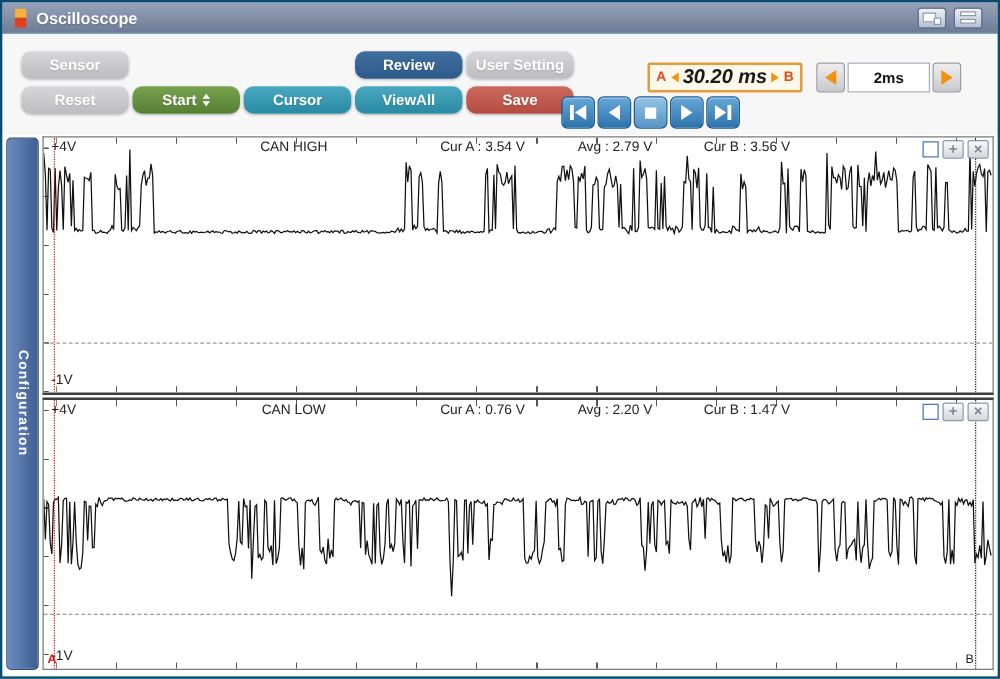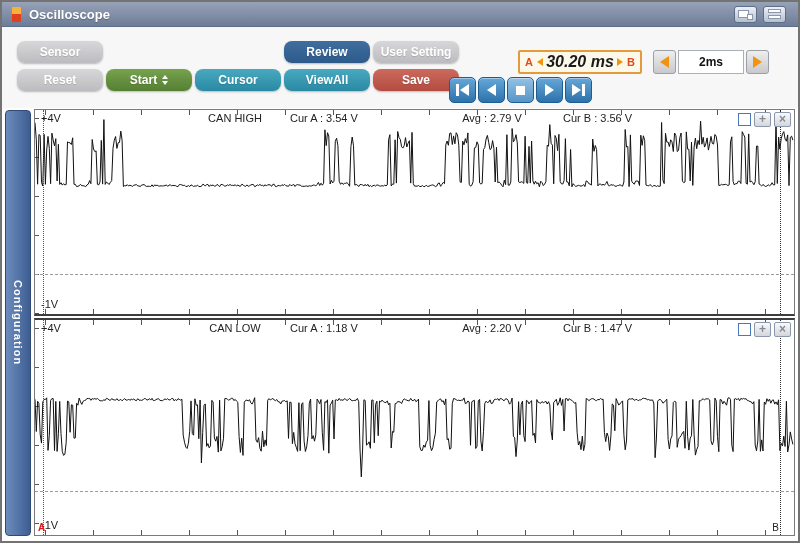--- a/index.html
+++ b/index.html
@@ -1,19 +1,19 @@
 <!DOCTYPE html>
 <html><head>
 <meta charset="utf-8">
 <style>
   * { box-sizing: border-box; margin: 0; padding: 0; }
   html,body { width:800px; height:543px; font-family:"Liberation Sans", sans-serif; }
   body { position:relative; background:#aab0b8; }
 
-  .window { position:absolute; inset:0; border:2px solid #737373; background:#7dd3fc; }
+  .window { position:absolute; inset:0; border:2px solid #0c4a6e; background:#7dd3fc; }
 
   
   .titlebar { position:absolute; top:0; left:0; right:0; height:25px;
     background:linear-gradient(#97a2b7, #6d7c97); display:flex; align-items:center;
     border-bottom:1px solid #5f6e88; }
   .app-icon { width:9px; height:15px; margin-left:10px; border-radius:1px;
     background:linear-gradient(#f7b13c 0 45%, #e2401d 50% 100%); }
   .title-text { color:#fff; font-weight:bold; font-size:13px; margin-left:8px;
     text-shadow:0 1px 1px rgba(0,0,0,.25); }
   .tb-icons { position:absolute; right:12px; top:4px; display:flex; gap:6px; }
@@ -85,21 +85,21 @@
   .ticks-bottom { position:absolute; bottom:0; left:10px; right:0; height:5px;
     background:repeating-linear-gradient(to right, #555 0 1px, transparent 1px 48px); }
   .ticks-left { position:absolute; top:8px; bottom:0; left:0; width:4px;
     background:repeating-linear-gradient(to bottom, #555 0 1px, transparent 1px 39px); }
 
   .wave { position:absolute; inset:0; width:100%; height:100%; }
 
   .ch-lbl { position:absolute; top:2px; font-size:11px; color:#222; white-space:nowrap; }
   .lbl-tl { left:6px; }
   .ch-title { left:140px; width:120px; text-align:center; }
-  .m-cura { left:255px; width:130px; text-align:left; }
+  .m-cura { left:255px; width:130px; text-align:right; }
   .m-avg  { left:392px; width:130px; text-align:center; }
   .m-curb { left:528px; width:130px; }
   .lbl-bl { position:absolute; left:6px; bottom:4px; font-size:11px; color:#222; }
 
   .ch-controls { position:absolute; right:3px; top:2px; display:flex; gap:3px; align-items:center; }
   .chk { width:13px; height:13px; background:#fff; border:1px solid #4a7ab5; }
   .sq-btn { width:17px; height:15px; border:1px solid #8a97ad; border-radius:2px;
     background:linear-gradient(#fafafa,#d4d6da); color:#828a96; font-weight:bold; font-size:12px;
     line-height:13px; text-align:center; }
 
@@ -219,21 +219,21 @@
         <div class="ticks-bottom"></div>
         <div class="ticks-left"></div>
         <div class="refline"></div>
         <svg class="wave" viewBox="0 0 759 215">
             <polyline points="0.0,79.3 1.3,111.5 2.6,81.3 3.9,83.5 5.2,114.3 6.5,123.1 7.8,82.0 9.1,79.3 10.4,79.5 11.7,77.8 13.0,130.4 14.3,115.5 15.6,80.5 16.9,78.6 18.2,78.6 19.5,130.6 20.8,81.4 22.1,131.4 23.4,113.5 24.7,81.4 26.0,113.7 27.3,131.5 28.6,135.4 29.9,134.2 31.2,122.2 32.5,81.1 33.8,81.8 35.1,112.3 36.4,84.8 37.7,85.2 39.0,118.2 40.3,117.9 41.6,83.3 42.9,85.2 44.2,78.0 45.5,81.9 46.8,84.4 48.1,81.3 49.4,80.5 50.7,80.2 52.0,78.4 53.3,78.6 54.6,78.3 55.9,80.3 57.2,78.6 58.5,79.1 59.8,78.6 61.1,79.2 62.4,78.5 63.7,79.6 65.0,80.8 66.3,80.8 67.6,80.7 68.9,79.8 70.2,80.4 71.5,78.3 72.8,78.8 74.1,80.0 75.4,80.3 76.7,78.6 78.0,79.6 79.3,79.9 80.6,80.2 81.9,78.7 83.2,80.4 84.5,80.2 85.8,79.4 87.1,80.8 88.4,79.6 89.7,78.6 91.0,80.0 92.3,80.3 93.6,79.0 94.9,80.4 96.2,79.2 97.5,79.7 98.8,79.0 100.1,80.2 101.4,80.7 102.7,78.7 104.0,80.2 105.3,80.1 106.6,80.4 107.9,79.9 109.2,78.6 110.5,78.6 111.8,80.0 113.1,79.9 114.4,78.6 115.7,80.1 117.0,78.3 118.3,80.5 119.6,80.5 120.9,79.7 122.2,79.0 123.5,78.6 124.8,80.3 126.1,80.6 127.4,80.7 128.7,79.8 130.0,78.9 131.3,79.6 132.6,78.7 133.9,79.9 135.2,79.9 136.5,78.6 137.8,78.4 139.1,80.8 140.4,79.6 141.7,80.5 143.0,78.7 144.3,79.4 145.6,80.1 146.9,79.3 148.2,115.2 149.5,122.2 150.8,127.1 152.1,128.5 153.4,123.2 154.7,111.3 156.0,80.9 157.3,113.6 158.6,115.2 159.9,78.8 161.2,85.3 162.5,84.9 163.8,118.7 165.1,80.0 166.4,142.9 167.7,112.6 169.0,85.4 170.3,83.9 171.6,126.3 172.9,123.6 174.2,127.8 175.5,125.8 176.8,80.3 178.1,82.0 179.4,118.0 180.7,121.2 182.0,116.4 183.3,132.1 184.6,80.2 185.9,130.9 187.2,126.6 188.5,118.3 189.8,78.6 191.1,78.4 192.4,79.3 193.7,80.2 195.0,79.4 196.3,78.4 197.6,78.3 198.9,80.6 200.2,79.4 201.5,81.1 202.8,82.3 204.1,116.6 205.4,132.4 206.7,118.2 208.0,135.4 209.3,82.2 210.6,80.4 211.9,80.1 213.2,80.9 214.5,79.7 215.8,82.9 217.1,84.1 218.4,81.3 219.7,77.7 221.0,120.0 222.3,122.3 223.6,117.6 224.9,128.3 226.2,131.2 227.5,111.1 228.8,126.8 230.1,119.9 231.4,125.5 232.7,80.2 234.0,78.6 235.3,80.0 236.6,79.2 237.9,78.4 239.2,80.0 240.5,80.7 241.8,79.5 243.1,81.7 244.4,81.8 245.7,84.0 247.0,81.2 248.3,80.9 249.6,80.5 250.9,81.8 252.2,80.8 253.5,118.4 254.8,82.0 256.1,82.5 257.4,123.7 258.7,112.4 260.0,123.7 261.3,127.3 262.6,131.4 263.9,82.7 265.2,130.7 266.5,84.3 267.8,82.7 269.1,121.2 270.4,131.5 271.7,126.8 273.0,115.4 274.3,83.3 275.6,79.1 276.9,118.8 278.2,115.6 279.5,121.2 280.8,114.9 282.1,79.1 283.4,81.1 284.7,83.7 286.0,79.5 287.3,112.3 288.6,130.3 289.9,81.7 291.2,82.5 292.5,79.8 293.8,133.2 295.1,85.0 296.4,83.2 297.7,80.2 299.0,119.0 300.3,80.0 301.6,79.8 302.9,80.6 304.2,78.4 305.5,80.3 306.8,79.8 308.1,80.4 309.4,78.7 310.7,79.3 312.0,80.5 313.3,79.6 314.6,78.4 315.9,80.0 317.2,80.7 318.5,80.5 319.8,80.4 321.1,80.2 322.4,78.5 323.7,81.5 325.0,129.0 326.3,156.9 327.6,129.0 328.9,79.8 330.2,80.5 331.5,125.1 332.8,124.0 334.1,121.8 335.4,128.3 336.7,80.2 338.0,80.0 339.3,122.8 340.6,84.3 341.9,81.2 343.2,115.7 344.5,81.1 345.8,81.9 347.1,80.1 348.4,81.6 349.7,82.4 351.0,82.6 352.3,80.9 353.6,84.8 354.9,83.2 356.2,128.0 357.5,111.4 358.8,112.3 360.1,83.7 361.4,83.4 362.7,81.5 364.0,81.8 365.3,82.0 366.6,83.5 367.9,80.4 369.2,78.8 370.5,79.7 371.8,80.1 373.1,80.8 374.4,80.7 375.7,78.4 377.0,80.4 378.3,80.7 379.6,79.2 380.9,81.6 382.2,80.8 383.5,79.1 384.8,126.8 386.1,130.5 387.4,130.3 388.7,125.0 390.0,127.3 391.3,122.2 392.6,120.2 393.9,80.6 395.2,125.5 396.5,130.7 397.8,127.7 399.1,119.4 400.4,113.3 401.7,81.9 403.0,80.8 404.3,79.4 405.6,78.9 406.9,81.7 408.2,80.7 409.5,84.7 410.8,78.9 412.1,119.6 413.4,118.7 414.7,129.2 416.0,128.3 417.3,83.5 418.6,78.5 419.9,78.8 421.2,79.7 422.5,80.5 423.8,80.1 425.1,80.7 426.4,80.2 427.7,80.2 429.0,77.9 430.3,83.6 431.6,83.2 432.9,81.0 434.2,81.9 435.5,125.3 436.8,81.8 438.1,80.9 439.4,80.3 440.7,128.5 442.0,126.3 443.3,80.9 444.6,79.4 445.9,121.1 447.2,131.0 448.5,111.3 449.8,83.3 451.1,81.2 452.4,82.6 453.7,82.1 455.0,79.9 456.3,83.6 457.6,83.2 458.9,80.1 460.2,79.2 461.5,79.5 462.8,78.6 464.1,80.5 465.4,78.3 466.7,78.8 468.0,80.2 469.3,80.6 470.6,78.8 471.9,78.9 473.2,80.5 474.5,84.2 475.8,82.7 477.1,78.1 478.4,116.2 479.7,117.8 481.0,136.6 482.3,120.1 483.6,81.7 484.9,114.8 486.2,84.4 487.5,81.1 488.8,115.7 490.1,121.6 491.4,80.3 492.7,81.2 494.0,83.9 495.3,81.8 496.6,80.6 497.9,115.3 499.2,113.2 500.5,122.9 501.8,79.6 503.1,82.2 504.4,82.7 505.7,83.3 507.0,81.5 508.3,82.7 509.6,82.1 510.9,81.3 512.2,84.0 513.5,81.7 514.8,84.9 516.1,110.9 517.4,120.0 518.7,82.5 520.0,81.0 521.3,79.3 522.6,85.3 523.9,82.8 525.2,77.8 526.5,85.4 527.8,79.4 529.1,111.0 530.4,78.8 531.7,78.4 533.0,80.8 534.3,78.6 535.6,79.9 536.9,80.3 538.2,81.7 539.5,83.3 540.8,82.5 542.1,112.2 543.4,125.0 544.7,121.5 546.0,129.7 547.3,116.2 548.6,130.8 549.9,124.3 551.2,78.5 552.5,79.1 553.8,80.7 555.1,79.7 556.4,78.8 557.7,78.6 559.0,79.1 560.3,80.3 561.6,80.6 562.9,79.4 564.2,79.8 565.5,78.4 566.8,79.5 568.1,79.2 569.4,112.4 570.7,121.6 572.0,113.0 573.3,116.7 574.6,130.4 575.9,115.8 577.2,83.9 578.5,85.2 579.8,110.8 581.1,78.6 582.4,81.6 583.7,85.0 585.0,83.9 586.3,82.2 587.6,80.9 588.9,114.8 590.2,129.8 591.5,121.0 592.8,79.9 594.1,78.9 595.4,79.0 596.7,78.9 598.0,78.7 599.3,80.3 600.6,79.7 601.9,79.4 603.2,80.8 604.5,79.9 605.8,80.0 607.1,78.7 608.4,78.3 609.7,78.5 611.0,78.7 612.3,79.7 613.6,79.5 614.9,80.2 616.2,80.2 617.5,79.9 618.8,83.0 620.1,137.7 621.4,118.9 622.7,81.2 624.0,79.6 625.3,79.6 626.6,80.7 627.9,83.1 629.2,82.3 630.5,80.7 631.8,79.2 633.1,119.4 634.4,129.0 635.7,118.9 637.0,115.9 638.3,82.5 639.6,81.2 640.9,82.0 642.2,127.3 643.5,119.2 644.8,117.3 646.1,115.7 647.4,112.9 648.7,111.4 650.0,128.3 651.3,81.3 652.6,116.2 653.9,130.1 655.2,118.1 656.5,115.7 657.8,79.5 659.1,114.9 660.4,135.1 661.7,129.7 663.0,126.4 664.3,80.7 665.6,80.8 666.9,79.7 668.2,78.7 669.5,80.0 670.8,78.8 672.1,78.9 673.4,78.9 674.7,80.0 676.0,120.9 677.3,124.8 678.6,121.2 679.9,78.1 681.2,80.8 682.5,116.6 683.8,131.7 685.1,79.5 686.4,79.9 687.7,83.9 689.0,81.3 690.3,83.0 691.6,85.2 692.9,78.2 694.2,77.7 695.5,79.5 696.8,125.2 698.1,131.6 699.4,79.0 700.7,78.7 702.0,79.7 703.3,78.4 704.6,80.7 705.9,78.3 707.2,79.2 708.5,78.4 709.8,79.0 711.1,78.7 712.4,80.5 713.7,80.8 715.0,81.6 716.3,81.9 717.6,83.9 718.9,81.7 720.2,125.1 721.5,130.8 722.8,121.1 724.1,79.4 725.4,131.3 726.7,119.9 728.0,131.0 729.3,82.0 730.6,84.3 731.9,78.7 733.2,81.3 734.5,79.1 735.8,83.2 737.1,80.3 738.4,79.9 739.7,84.1 741.0,81.9 742.3,84.7 743.6,79.8 744.9,130.5 746.2,123.3 747.5,125.9 748.8,116.2 750.1,126.5 751.4,81.2 752.7,132.0 754.0,124.7 755.3,111.9 756.6,118.9 757.9,124.4" fill="none" stroke="#111" stroke-width="1"></polyline>
           </svg>
         <div class="cursor-a"></div>
         <div class="cursor-b"></div>
         <span class="ch-lbl lbl-tl">+4V</span>
         <span class="ch-lbl ch-title">CAN LOW</span>
-        <span class="ch-lbl m-cura">Cur A : 1.18 V</span>
+        <span class="ch-lbl m-cura">Cur A : 0.76 V</span>
         <span class="ch-lbl m-avg">Avg : 2.20 V</span>
         <span class="ch-lbl m-curb">Cur B : 1.47 V</span>
         <span class="lbl-bl">-1V</span>
         <span class="flag-a">A</span>
         <span class="flag-b">B</span>
         <div class="ch-controls">
           <div class="chk"></div>
           <div class="sq-btn">+</div>
           <div class="sq-btn">×</div>
         </div>

